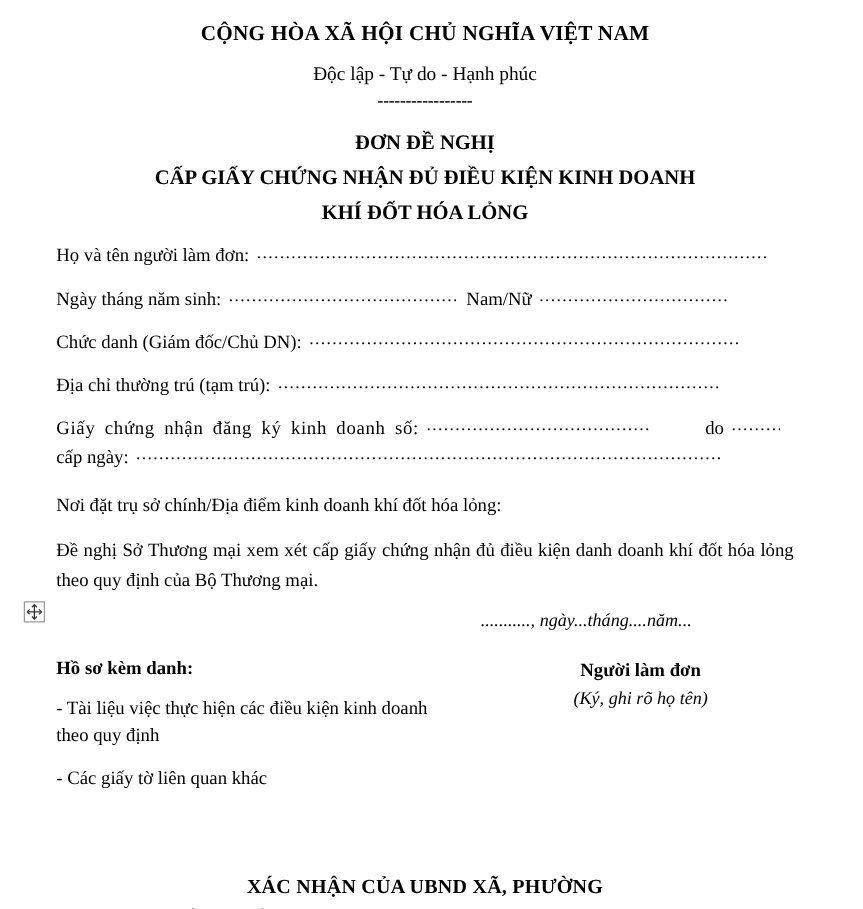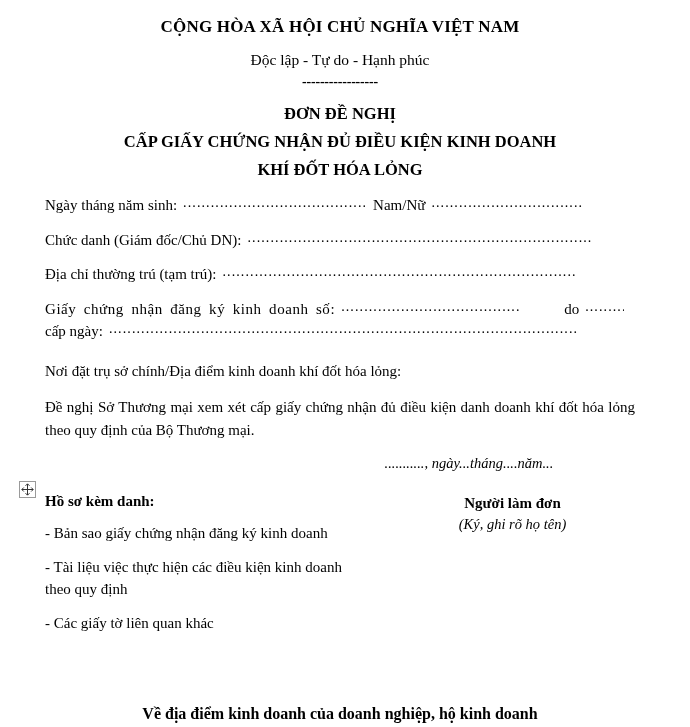--- a/index.html
+++ b/index.html
@@ -233,20 +233,24 @@
     <div class="motto">Độc lập - Tự do - Hạnh phúc</div>
     <div class="rule">-----------------</div>
   </div>
 
   <div class="doc-title">ĐƠN ĐỀ NGHỊ</div>
   <div class="doc-subtitle-1">CẤP GIẤY CHỨNG NHẬN ĐỦ ĐIỀU KIỆN KINH DOANH</div>
   <div class="doc-subtitle-2">KHÍ ĐỐT HÓA LỎNG</div>
 
   <div class="fields">
 
+    <div class="field-row">
+      <span class="field-label">Họ và tên người làm đơn:</span>
+      <span class="dots">.........................................................................................</span>
+    </div>
 
     <div class="field-row">
       <span class="field-label">Ngày tháng năm sinh:</span>
       <span class="dots fixed-sm">.............................................</span>
       <span class="mid-label">Nam/Nữ</span>
       <span class="dots">.................................</span>
     </div>
 
     <div class="field-row">
       <span class="field-label">Chức danh (Giám đốc/Chủ DN):</span>
@@ -289,27 +293,27 @@
     </svg>
   </div>
 
   <div class="sign-area">
     <div class="date-line">..........., ngày...tháng....năm...</div>
   </div>
 
   <div class="two-col">
     <div class="col-left">
       <div class="attach-title">Hồ sơ kèm danh:</div>
-      <div class="attach-item">- Bản sao giấy chứng nhận đăng ký kinh doanh</div>
       <div class="attach-item">- Tài liệu việc thực hiện các điều kiện kinh doanh theo quy định</div>
       <div class="attach-item">- Các giấy tờ liên quan khác</div>
     </div>
     <div class="col-right">
       <div class="signer-title">Người làm đơn</div>
       <div class="signer-note">(Ký, ghi rõ họ tên)</div>
     </div>
   </div>
 
   <div class="footer-confirm">
+    <div class="confirm-title">XÁC NHẬN CỦA UBND XÃ, PHƯỜNG</div>
     <div class="confirm-sub">Về địa điểm kinh doanh của doanh nghiệp, hộ kinh doanh</div>
   </div>
 
 </div>
 
 </body></html>

